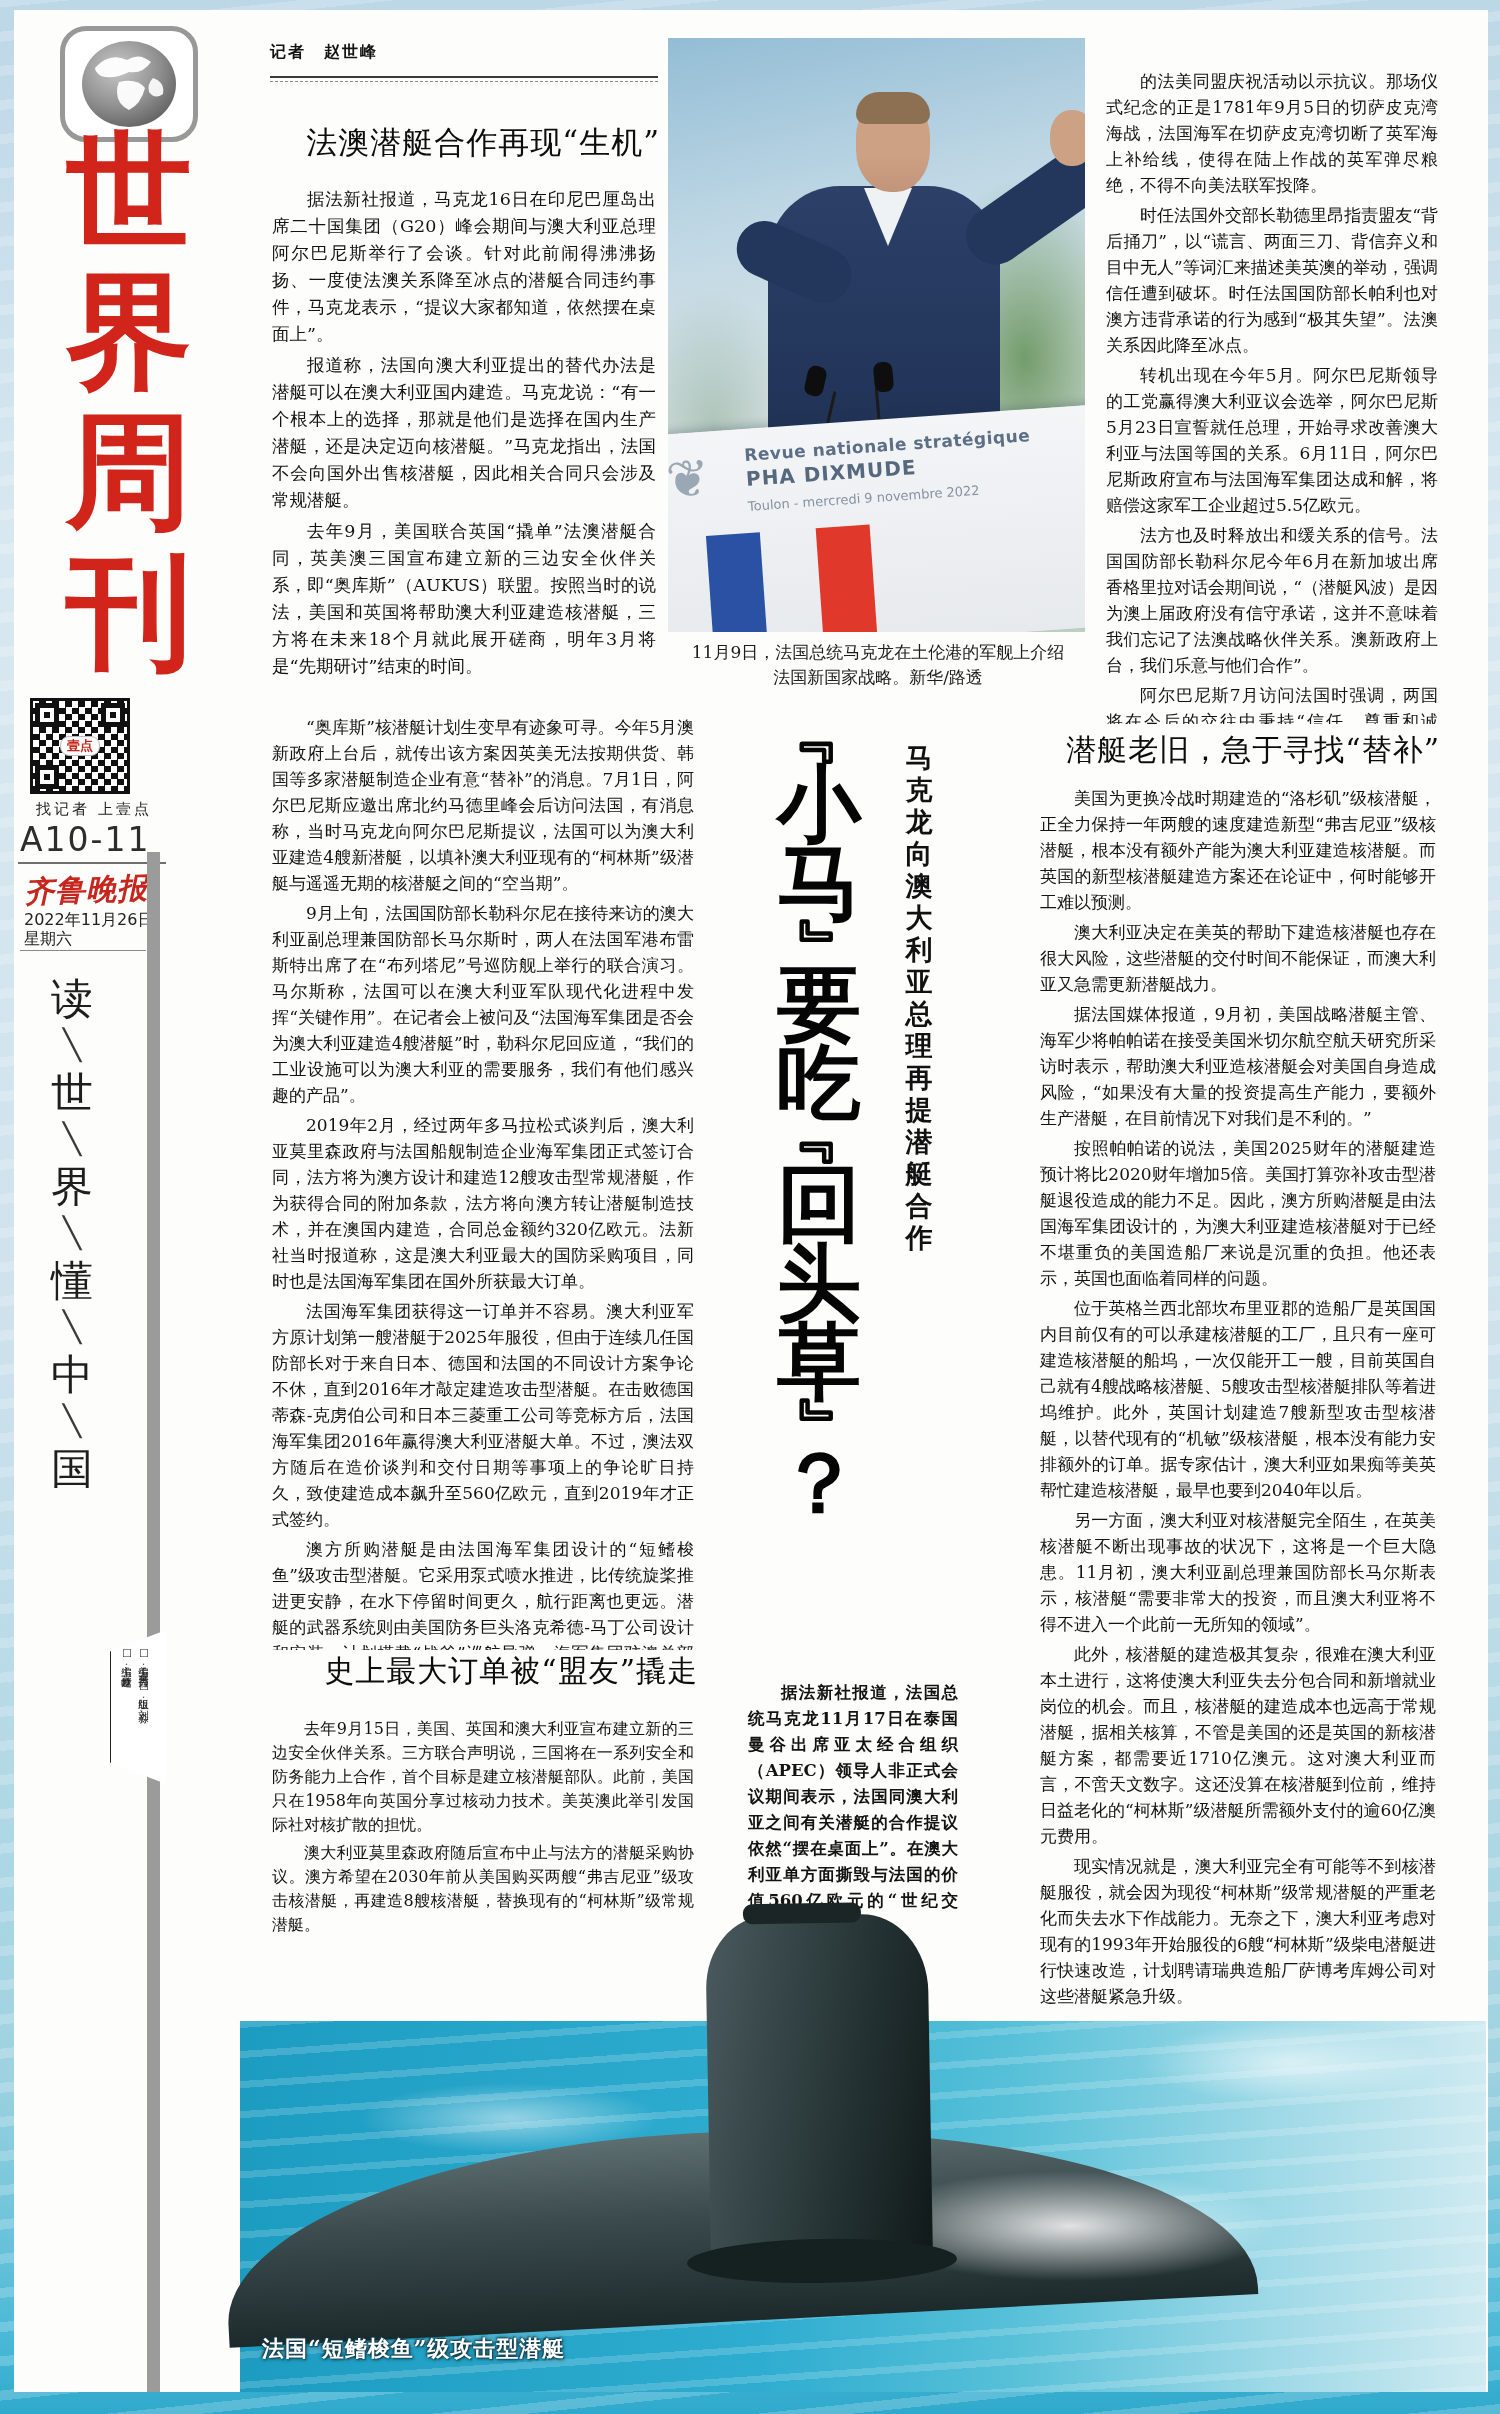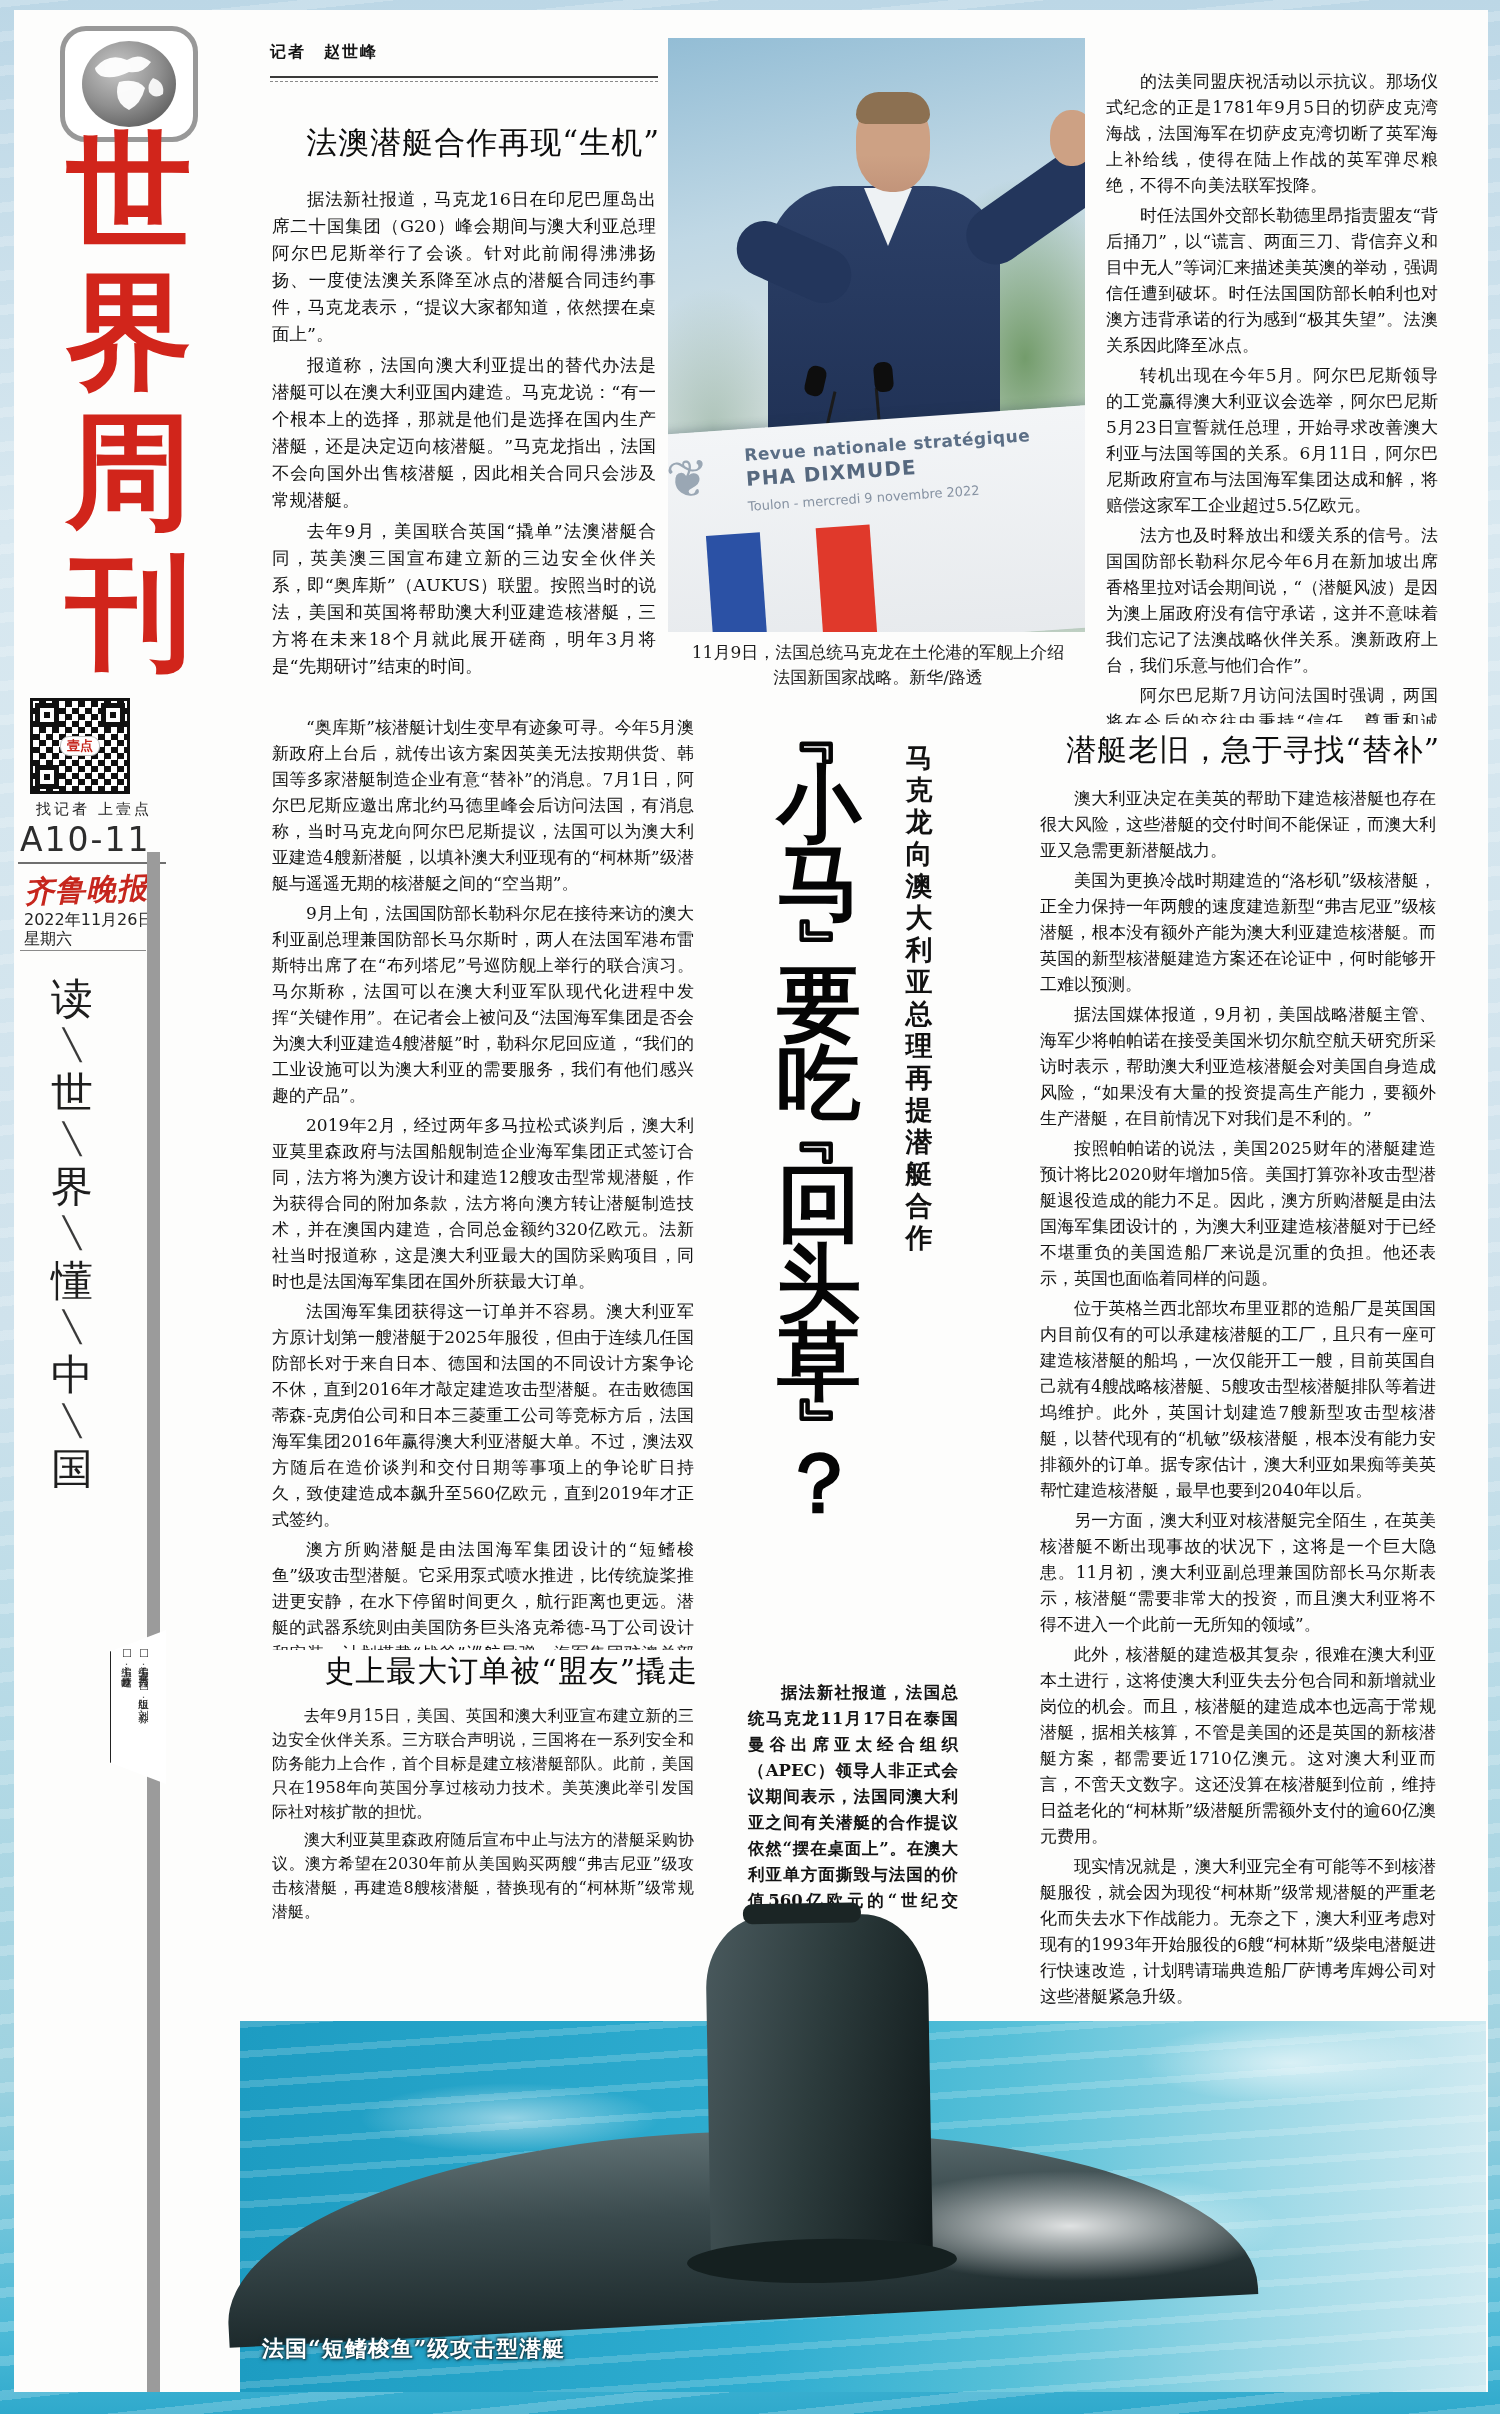--- a/index.html
+++ b/index.html
@@ -48,21 +48,21 @@
   
   #byline { left:270px; top:42px; font-size:16px; font-weight:bold; letter-spacing:2px; }
   #byline-rule { left:270px; top:76px; width:388px; height:6px; border-top:2px solid #3a3a3a; border-bottom:1px dashed #8a8a8a; }
   .subhead { font-weight:400; font-size:31px; text-align:right; letter-spacing:1px; color:#0d0d0d; }
   .p { margin:4px; text-indent:2em; text-align:justify; font-size:17px; line-height:26px; color:#131313; }
   #colA { left:268px; top:94px; width:392px; height:614px; overflow:hidden; }
   #colA .subhead { margin:28px 0 22px; }
   #colA .p { font-size:17.5px; line-height:27px; }
   #colB { left:268px; top:710px; width:430px; height:940px; overflow:hidden; }
   #colC { left:268px; top:1645px; width:430px; height:370px; overflow:hidden; }
-  #colC .subhead { margin:6px 0 12px; font-size:30px; }
+  #colC .subhead { margin:6px 0 25px; font-size:30px; }
   #colC .p { font-size:16px; line-height:24px; }
 
   
   #mphoto { left:668px; top:38px; width:417px; height:594px; overflow:hidden;
     background:linear-gradient(168deg,#93bdd5 0%,#c0d8e5 30%,#d9e4e5 58%,#c3d4c6 100%); }
   .green-blur { position:absolute; border-radius:50%; }
   #green1 { right:-50px; top:140px; width:220px; height:360px;
     background:radial-gradient(closest-side, rgba(104,148,94,.9), rgba(104,148,94,0)); }
   #green2 { left:-40px; top:250px; width:170px; height:280px;
     background:radial-gradient(closest-side, rgba(140,170,150,.55), rgba(140,170,150,0)); }
@@ -283,22 +283,22 @@
 
   <div id="colR1" class="abs">
     <p class="p">的法美同盟庆祝活动以示抗议。那场仪式纪念的正是1781年9月5日的切萨皮克湾海战，法国海军在切萨皮克湾切断了英军海上补给线，使得在陆上作战的英军弹尽粮绝，不得不向美法联军投降。</p>
     <p class="p">时任法国外交部长勒德里昂指责盟友“背后捅刀”，以“谎言、两面三刀、背信弃义和目中无人”等词汇来描述美英澳的举动，强调信任遭到破坏。时任法国国防部长帕利也对澳方违背承诺的行为感到“极其失望”。法澳关系因此降至冰点。</p>
     <p class="p">转机出现在今年5月。阿尔巴尼斯领导的工党赢得澳大利亚议会选举，阿尔巴尼斯5月23日宣誓就任总理，开始寻求改善澳大利亚与法国等国的关系。6月11日，阿尔巴尼斯政府宣布与法国海军集团达成和解，将赔偿这家军工企业超过5.5亿欧元。</p>
     <p class="p">法方也及时释放出和缓关系的信号。法国国防部长勒科尔尼今年6月在新加坡出席香格里拉对话会期间说，“（潜艇风波）是因为澳上届政府没有信守承诺，这并不意味着我们忘记了法澳战略伙伴关系。澳新政府上台，我们乐意与他们合作”。</p>
     <p class="p">阿尔巴尼斯7月访问法国时强调，两国将在今后的交往中秉持“信任、尊重和诚实”。他还表示，“我们确实需要重启（关系），我们已经进行了非常有建设性的讨论”。</p>
   </div>
   <div id="colR2" class="abs">
     <h2 class="subhead">潜艇老旧，急于寻找“替补”</h2>
+    <p class="p">美国为更换冷战时期建造的“洛杉矶”级核潜艇，正全力保持一年两艘的速度建造新型“弗吉尼亚”级核潜艇，根本没有额外产能为澳大利亚建造核潜艇。而英国的新型核潜艇建造方案还在论证中，何时能够开工难以预测。</p>
     <p class="p">澳大利亚决定在美英的帮助下建造核潜艇也存在很大风险，这些潜艇的交付时间不能保证，而澳大利亚又急需更新潜艇战力。</p>
-    <p class="p">美国为更换冷战时期建造的“洛杉矶”级核潜艇，正全力保持一年两艘的速度建造新型“弗吉尼亚”级核潜艇，根本没有额外产能为澳大利亚建造核潜艇。而英国的新型核潜艇建造方案还在论证中，何时能够开工难以预测。</p>
     <p class="p">据法国媒体报道，9月初，美国战略潜艇主管、海军少将帕帕诺在接受美国米切尔航空航天研究所采访时表示，帮助澳大利亚造核潜艇会对美国自身造成风险，“如果没有大量的投资提高生产能力，要额外生产潜艇，在目前情况下对我们是不利的。”</p>
     <p class="p">按照帕帕诺的说法，美国2025财年的潜艇建造预计将比2020财年增加5倍。美国打算弥补攻击型潜艇退役造成的能力不足。因此，澳方所购潜艇是由法国海军集团设计的，为澳大利亚建造核潜艇对于已经不堪重负的美国造船厂来说是沉重的负担。他还表示，英国也面临着同样的问题。</p>
     <p class="p">位于英格兰西北部坎布里亚郡的造船厂是英国国内目前仅有的可以承建核潜艇的工厂，且只有一座可建造核潜艇的船坞，一次仅能开工一艘，目前英国自己就有4艘战略核潜艇、5艘攻击型核潜艇排队等着进坞维护。此外，英国计划建造7艘新型攻击型核潜艇，以替代现有的“机敏”级核潜艇，根本没有能力安排额外的订单。据专家估计，澳大利亚如果痴等美英帮忙建造核潜艇，最早也要到2040年以后。</p>
     <p class="p">另一方面，澳大利亚对核潜艇完全陌生，在英美核潜艇不断出现事故的状况下，这将是一个巨大隐患。11月初，澳大利亚副总理兼国防部长马尔斯表示，核潜艇“需要非常大的投资，而且澳大利亚将不得不进入一个此前一无所知的领域”。</p>
     <p class="p">此外，核潜艇的建造极其复杂，很难在澳大利亚本土进行，这将使澳大利亚失去分包合同和新增就业岗位的机会。而且，核潜艇的建造成本也远高于常规潜艇，据相关核算，不管是美国的还是英国的新核潜艇方案，都需要近1710亿澳元。这对澳大利亚而言，不啻天文数字。这还没算在核潜艇到位前，维持日益老化的“柯林斯”级潜艇所需额外支付的逾60亿澳元费用。</p>
     <p class="p">现实情况就是，澳大利亚完全有可能等不到核潜艇服役，就会因为现役“柯林斯”级常规潜艇的严重老化而失去水下作战能力。无奈之下，澳大利亚考虑对现有的1993年开始服役的6艘“柯林斯”级柴电潜艇进行快速改造，计划聘请瑞典造船厂萨博考库姆公司对这些潜艇紧急升级。</p>
     <p class="p">另外，澳大利亚军方有意建造大型无人潜艇来弥补需求缺口。今年5月，时任澳大利亚国防部长达顿宣布，澳国防部将资助建造“尖端无人潜艇”的计划。美国军事科技公司Anduril今年3月与澳国防部签订了一份价值1.4亿美元的合同，将在3年内交付3艘大型无人潜艇的原型机。</p>
   </div>
 
   <div id="seaphoto" class="abs">

